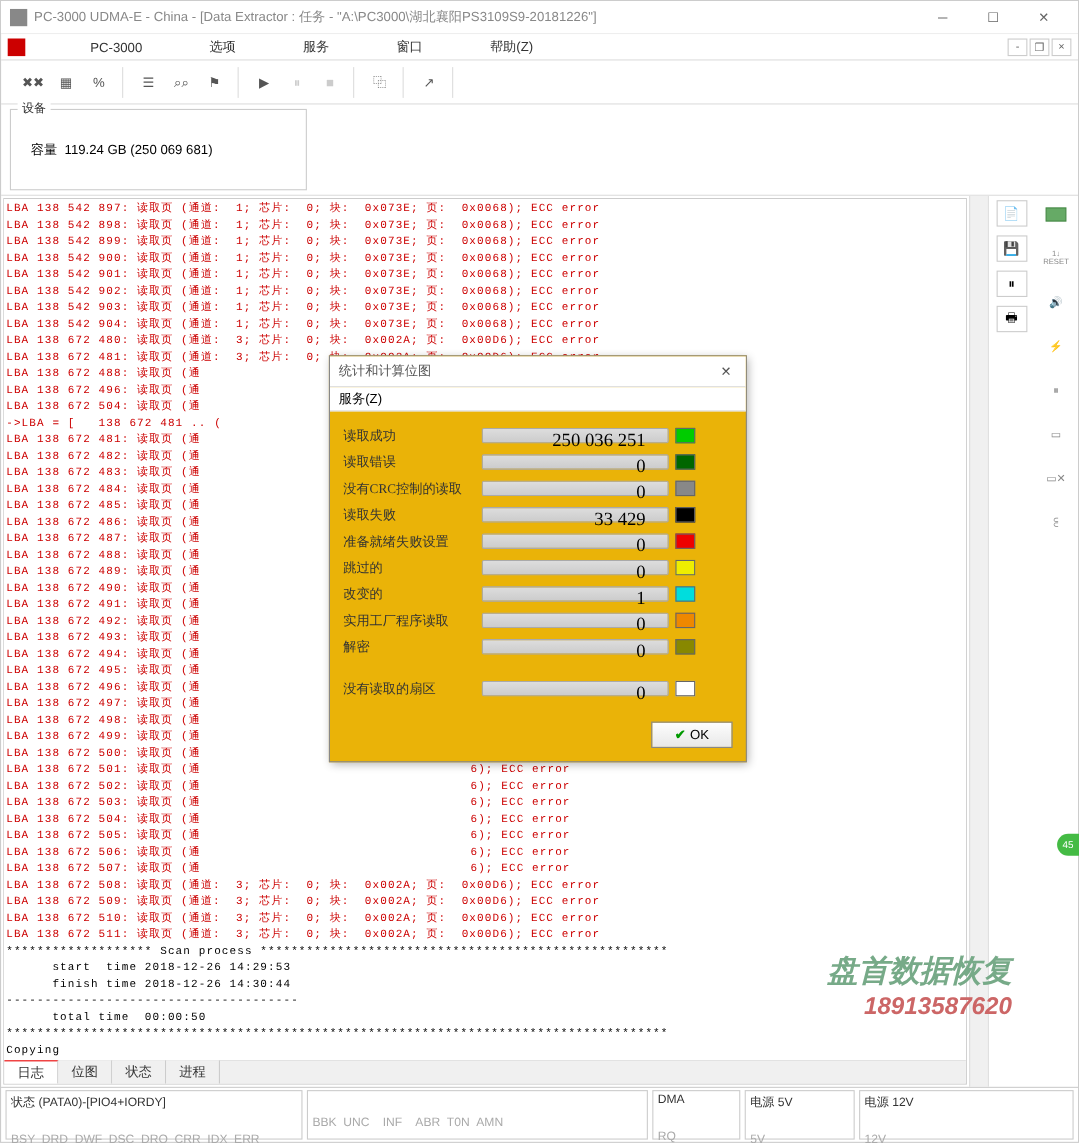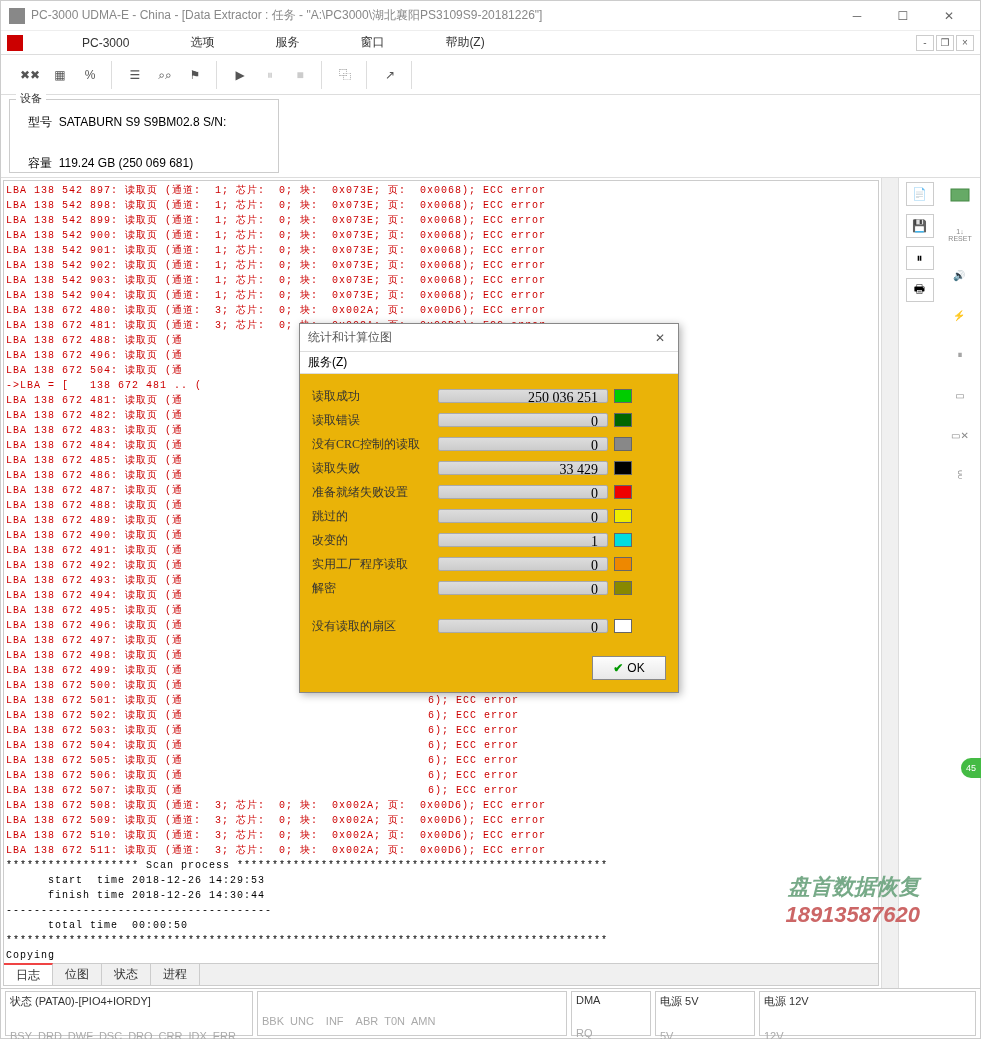--- a/index.html
+++ b/index.html
@@ -42,28 +42,28 @@
 .status-group .hdr { color: #333; font-size: 11px; }
 .status-group .vals { display: flex; gap: 6px; color: #aaa; margin-top: 21px; }
 .dialog { position: absolute; left: 298px; top: 322px; width: 380px; background: #eab308; border: 1px solid #888; box-shadow: 2px 2px 8px rgba(0,0,0,0.3); z-index: 100; }
 .dialog .dtitle { height: 28px; display: flex; align-items: center; padding: 0 8px; background: #fff; border-bottom: 1px solid #ddd; color: #555; }
 .dialog .dtitle .close { margin-left: auto; width: 20px; text-align: center; }
 .dialog .dmenu { height: 22px; display: flex; align-items: center; padding: 0 8px; border-bottom: 1px solid #ddd; background: #fff; }
 .dialog .dbody { padding: 10px 12px; }
 .stat-row { display: flex; align-items: center; height: 24px; gap: 6px; font-family: Liberation Serif, serif; }
 .stat-row .slbl { width: 120px; color: #333; }
 .stat-row .sbar { width: 170px; height: 14px; background: linear-gradient(#ddd, #ccc); border: 1px solid #aaa; position: relative; border-radius: 2px; }
-.stat-row .sbar .sval { position: absolute; right: 9px; top: 0; color: #000; font-size: 14px; }
+.stat-row .sbar .sval { position: absolute; right: 20px; top: 0; color: #000; font-size: 17px; }
 .stat-row .sclr { width: 18px; height: 14px; border: 1px solid #666; }
 .dialog .dbtns { padding: 8px 12px 12px; display: flex; justify-content: flex-end; }
 .dialog .okbtn { width: 74px; height: 24px; border: 1px solid #888; background: linear-gradient(#fdfdfd, #e8e8e8); display: flex; align-items: center; justify-content: center; gap: 4px; }
 .dialog .okbtn .chk { color: #090; font-weight: bold; }
 .scrollbar { width: 17px; background: #f0f0f0; border-left: 1px solid #ddd; }
 .watermark { position: absolute; right: 60px; bottom: 110px; text-align: right; z-index: 50; pointer-events: none; }
-.watermark .wm1 { font-size: 22px; color: #7a8; font-weight: bold; font-style: italic; text-align: right; }
+.watermark .wm1 { font-size: 28px; color: #7a8; font-weight: bold; font-style: italic; text-align: right; }
 .watermark .wm2 { font-size: 22px; color: #c66; font-weight: bold; font-style: italic; }
 .badge { position: absolute; right: -1px; top: 757px; width: 20px; height: 20px; background: #4b4; border-radius: 50% 0 0 50%; color: #fff; font-size: 9px; display:flex; align-items:center; justify-content:center; z-index: 60; }
 </style>
 </head>
 <body>
 
 <div class="window">
   <div class="titlebar">
     <svg class="icon" viewBox="0 0 16 16">
         <rect width="16" height="16" fill="#888"></rect>
@@ -110,21 +110,20 @@
       <div class="tbtn">⿻</div>
     </div>
     <div class="grp">
       <div class="tbtn">↗</div>
     </div>
   </div>
 
   <div class="info-row">
     <div class="info-box dev-box">
       <span class="lbl">设备</span>
-      <div class="line"><span>型号</span>&nbsp;&nbsp;<span>SATABURN  S9 S9BM02.8 S/N:</span></div>
       <div class="line" style="margin-top:24px"><span>容量</span>&nbsp;&nbsp;<span>119.24 GB (250 069 681)</span></div>
     </div>
   </div>
 
   <div class="main-area">
     <div class="log-container">
       <div class="log-scroll">
         <div class="log-content" id="logc">LBA 138 542 897: 读取页 (通道:  1; 芯片:  0; 块:  0x073E; 页:  0x0068); ECC error
 LBA 138 542 898: 读取页 (通道:  1; 芯片:  0; 块:  0x073E; 页:  0x0068); ECC error
 LBA 138 542 899: 读取页 (通道:  1; 芯片:  0; 块:  0x073E; 页:  0x0068); ECC error
@@ -209,21 +208,21 @@
       <div class="fbtn">🔊</div>
       <div class="fbtn">⚡</div>
       <div class="fbtn">⏸</div>
       <div class="fbtn">▭</div>
       <div class="fbtn">▭✕</div>
       <div class="fbtn">⫕</div>
     </div>
   </div>
 
   <div class="statusbar">
-    <div class="status-group" style="width:248px">
+    <div class="status-group" style="width:270px">
       <div class="hdr">状态 (PATA0)-[PIO4+IORDY]</div>
       <div class="vals" id="sv1">
           <span>BSY</span>
           <span>DRD</span>
           <span>DWF</span>
           <span>DSC</span>
           <span>DRQ</span>
           <span>CRR</span>
           <span>IDX</span>
           <span>ERR</span>

